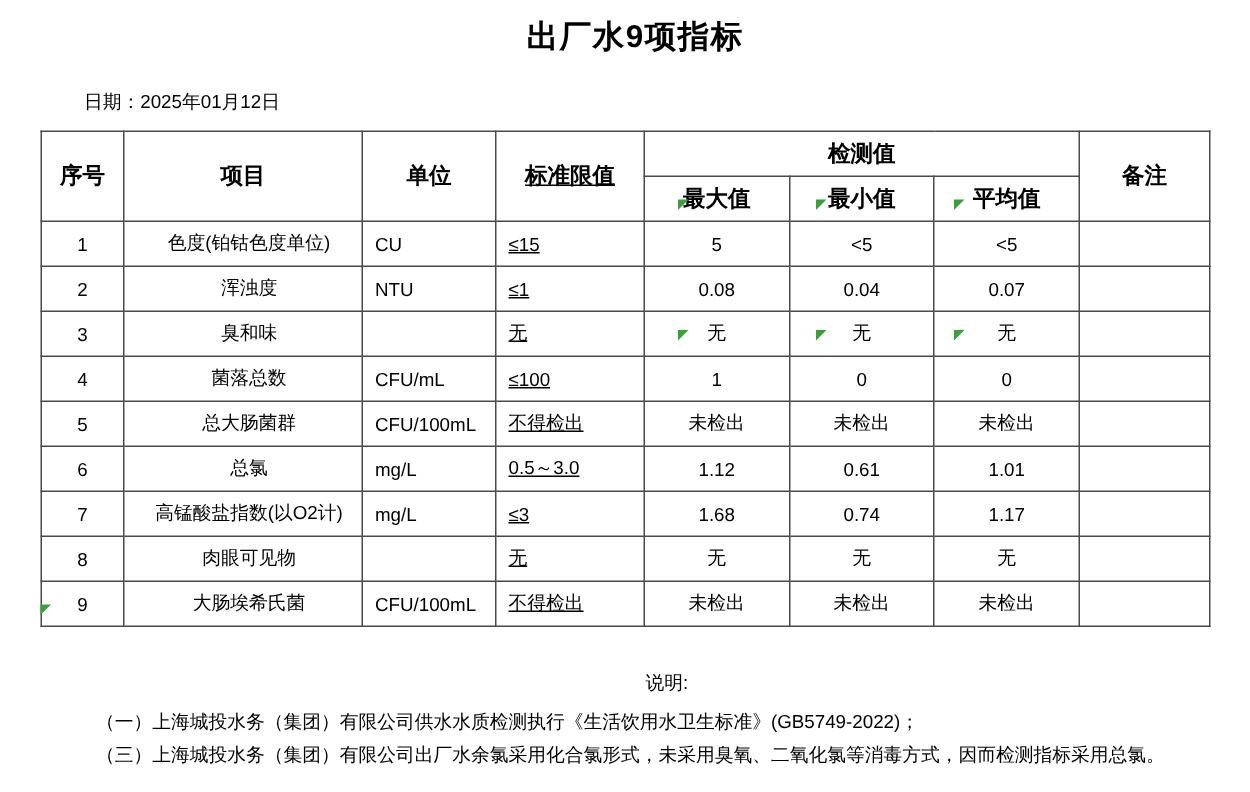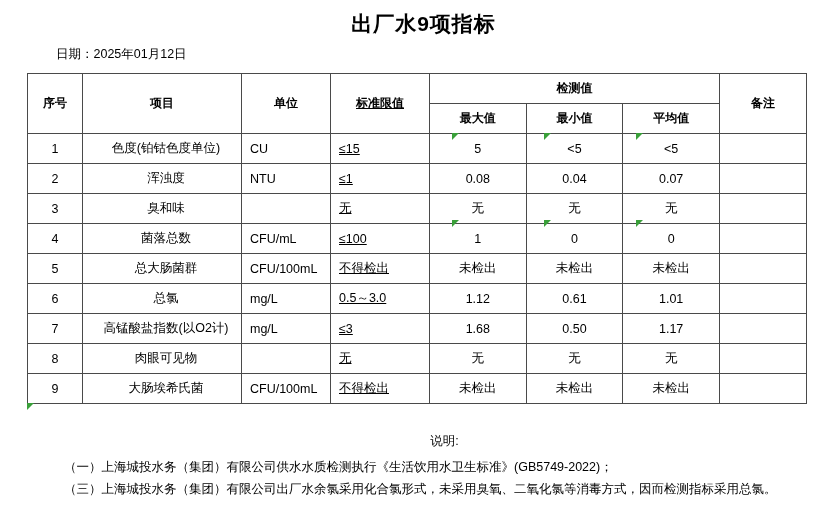--- a/index.html
+++ b/index.html
@@ -24,21 +24,21 @@
   .doc-title {
     text-align: center;
     font-size: 21px;
     font-weight: bold;
     letter-spacing: 1px;
     padding-top: 10px;
     color: #000;
     padding-left: 14px;
   }
   .date-line {
-    margin-top: 8px;
+    margin-top: 22px;
     margin-left: 56px;
     font-size: 12.5px;
     color: #000;
   }
   .table-wrap {
     margin-top: 10px;
     margin-left: 27px;
     width: 780px;
   }
   table.report {
@@ -52,21 +52,21 @@
     border: 1px solid #4a4a4a;
     padding: 0;
     height: 29px;
     vertical-align: middle;
     color: #000;
     font-weight: normal;
   }
   table.report th {
     font-weight: bold;
     text-align: center;
-    font-size: 12px;
+    font-size: 15px;
     margin-top: 44px;
   }
   .c-no     { width: 54px;  text-align: center; }
   .c-item   { width: 158px; text-align: center; padding-left: 8px !important; }
   .c-unit   { width: 88px;  text-align: left; padding-left: 8px !important; }
   .c-limit  { width: 98px;  text-align: left; padding-left: 8px !important; text-decoration: underline; }
   .c-val    { width: 92px;  text-align: center; }
   .c-remark { width: 86px;  text-align: center; }
 
   th.c-item, th.c-unit, th.c-limit { text-align: center; padding-left: 0 !important; }
@@ -188,21 +188,21 @@
           <td class="c-val">0.61</td>
           <td class="c-val">1.01</td>
           <td class="c-remark"></td>
         </tr>
         <tr>
           <td class="c-no">7</td>
           <td class="c-item">高锰酸盐指数(以O2计)</td>
           <td class="c-unit">mg/L</td>
           <td class="c-limit">≤3</td>
           <td class="c-val">1.68</td>
-          <td class="c-val">0.50</td>
+          <td class="c-val">0.74</td>
           <td class="c-val">1.17</td>
           <td class="c-remark"></td>
         </tr>
         <tr>
           <td class="c-no">8</td>
           <td class="c-item">肉眼可见物</td>
           <td class="c-unit"></td>
           <td class="c-limit">无</td>
           <td class="c-val">无</td>
           <td class="c-val">无</td>

